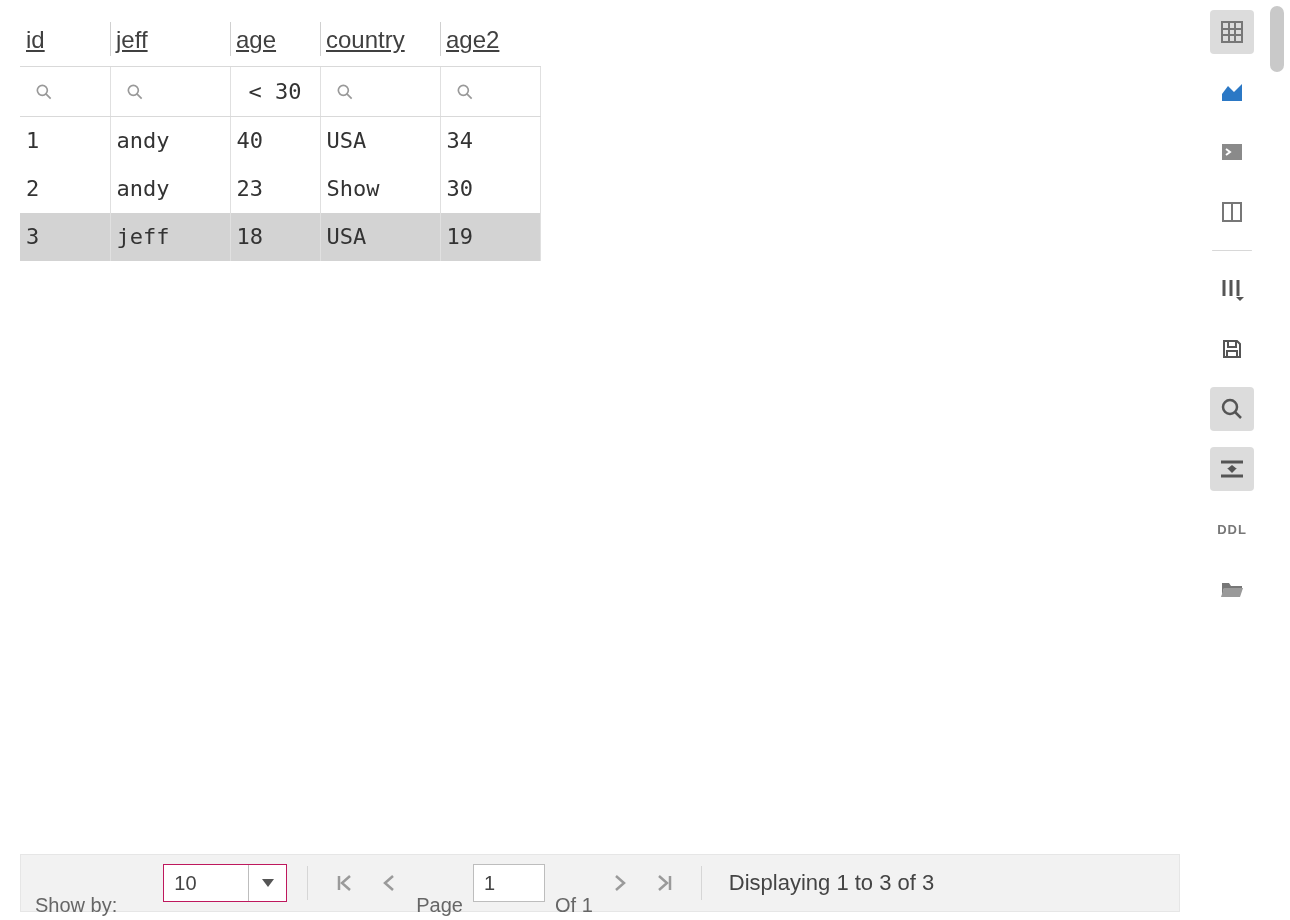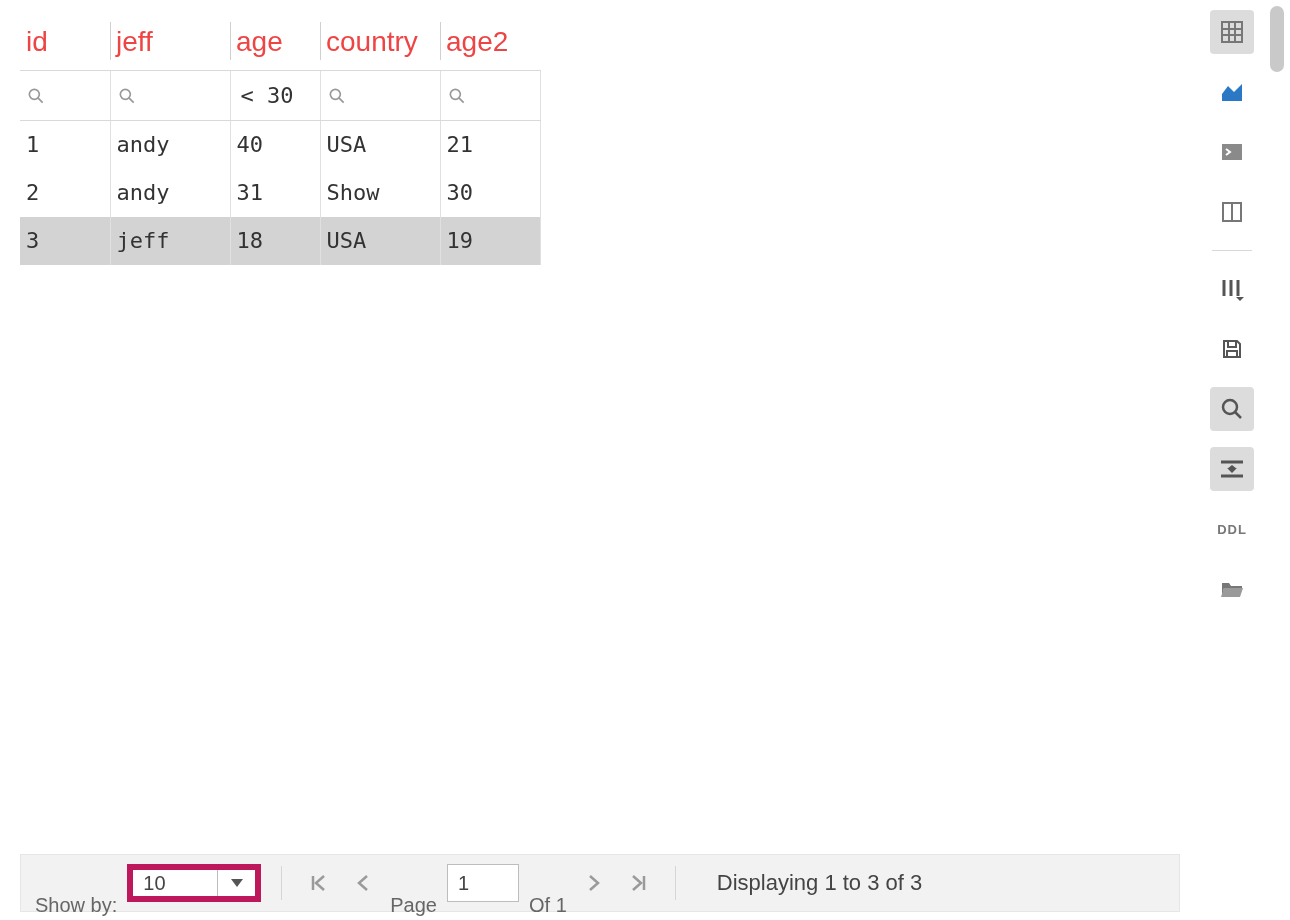--- a/index.html
+++ b/index.html
@@ -8,33 +8,34 @@
 
   
   .table-wrap { position: absolute; left: 20px; top: 16px; }
   table { border-collapse: collapse; }
   th, td { text-align: left; font-weight: normal; }
 
   thead tr.header-row th {
     padding: 10px 14px 12px 6px;
     border-bottom: 1px solid #d9d9d9;
     position: relative;
-    font-size: 28px;
-    color: #ef4444;
+    font-size: 24px;
+    color: #404040;
+    text-decoration: underline;
   }
   thead tr.header-row th:not(:first-child)::before {
     content: "";
     position: absolute;
     left: 0; top: 6px; bottom: 10px;
     width: 1px;
     background: #d0d0d0;
   }
 
   thead tr.filter-row th {
-    padding: 0;
+    padding: 8px;
     border-right: 1px solid #e0e0e0;
     border-bottom: 1px solid #d9d9d9;
     height: 50px;
   }
   thead tr.filter-row th .filter-cell {
     display: flex;
     align-items: center;
     height: 100%;
     padding: 0 6px;
     color: #777;
@@ -77,22 +78,23 @@
     color: #444;
   }
   .footer .sep {
     width: 1px; height: 34px; background: #d6d6d6; margin: 0 10px;
   }
   .footer .label { color: #666; font-size: 20px; margin-top: 45px; }
 
   .combo {
     display: flex;
     height: 38px;
-    border: 6px solid #be185d;
+    border: 1px solid #be185d;
     background: #fff;
+    margin-left: 36px;
   }
   .combo .combo-val {
     width: 84px;
     padding: 4px 10px;
     display: flex; align-items: center;
     font-size: 20px;
   }
   .combo .combo-btn {
     width: 38px;
     border-left: 1px solid #bdbdbd;
@@ -110,21 +112,21 @@
   .page-input {
     width: 72px; height: 38px;
     border: 1px solid #bdbdbd;
     background: #fff;
     padding: 4px 10px;
     font-size: 20px;
     display: flex; align-items: center;
   }
 
   .displaying {
-    margin-left: 21px;
+    margin-left: 7px;
     font-size: 22px;
     color: #444;
   }
 
   
   .right-bar {
     position: absolute;
     right: 34px; top: 10px;
     width: 48px;
     display: flex;
@@ -297,26 +299,26 @@
               </div>
             </th>
         </tr>
       </thead>
       <tbody id="tbody">
           <tr>
             <td>1</td>
             <td>andy</td>
             <td>40</td>
             <td>USA</td>
-            <td>21</td>
+            <td>34</td>
           </tr>
           <tr>
             <td>2</td>
             <td>andy</td>
-            <td>31</td>
+            <td>23</td>
             <td>Show</td>
             <td>30</td>
           </tr>
           <tr class="selected">
             <td>3</td>
             <td>jeff</td>
             <td>18</td>
             <td>USA</td>
             <td>19</td>
           </tr>

